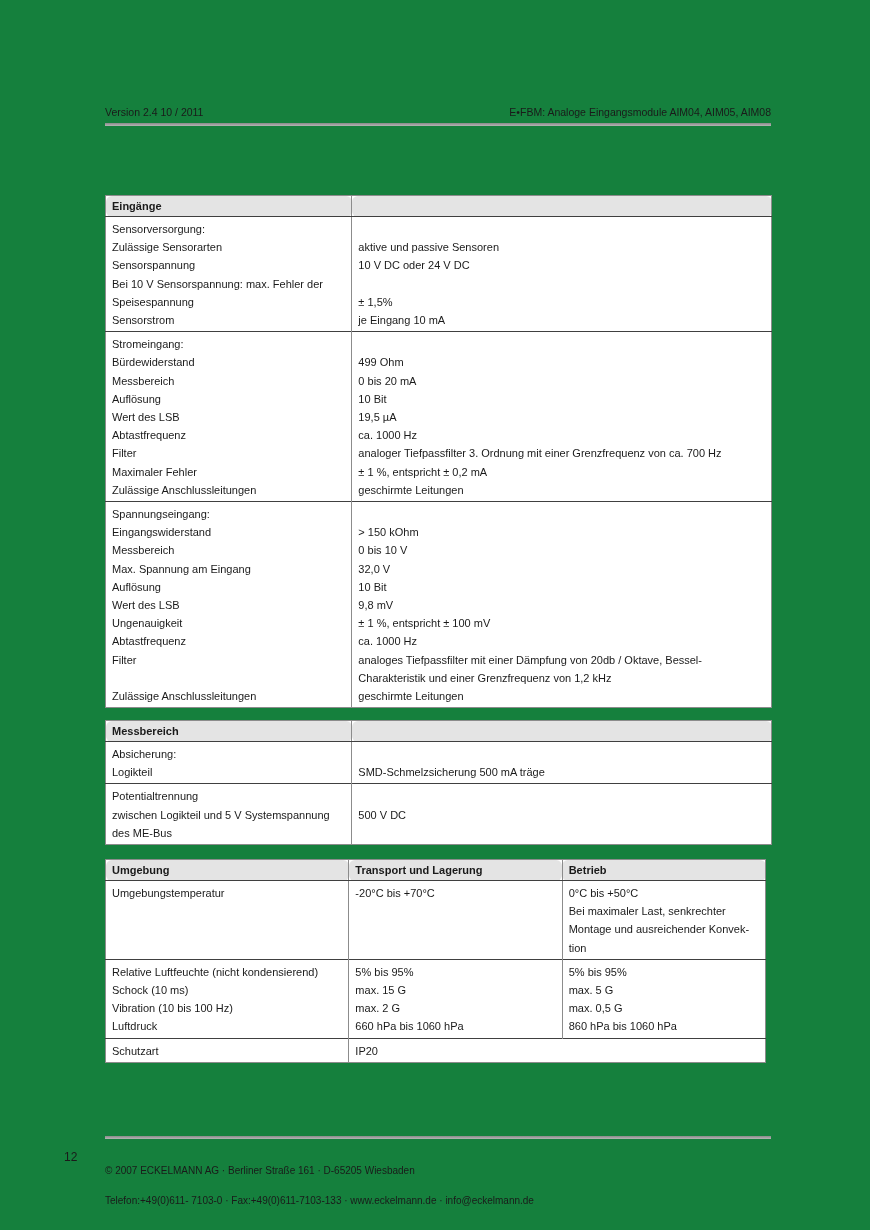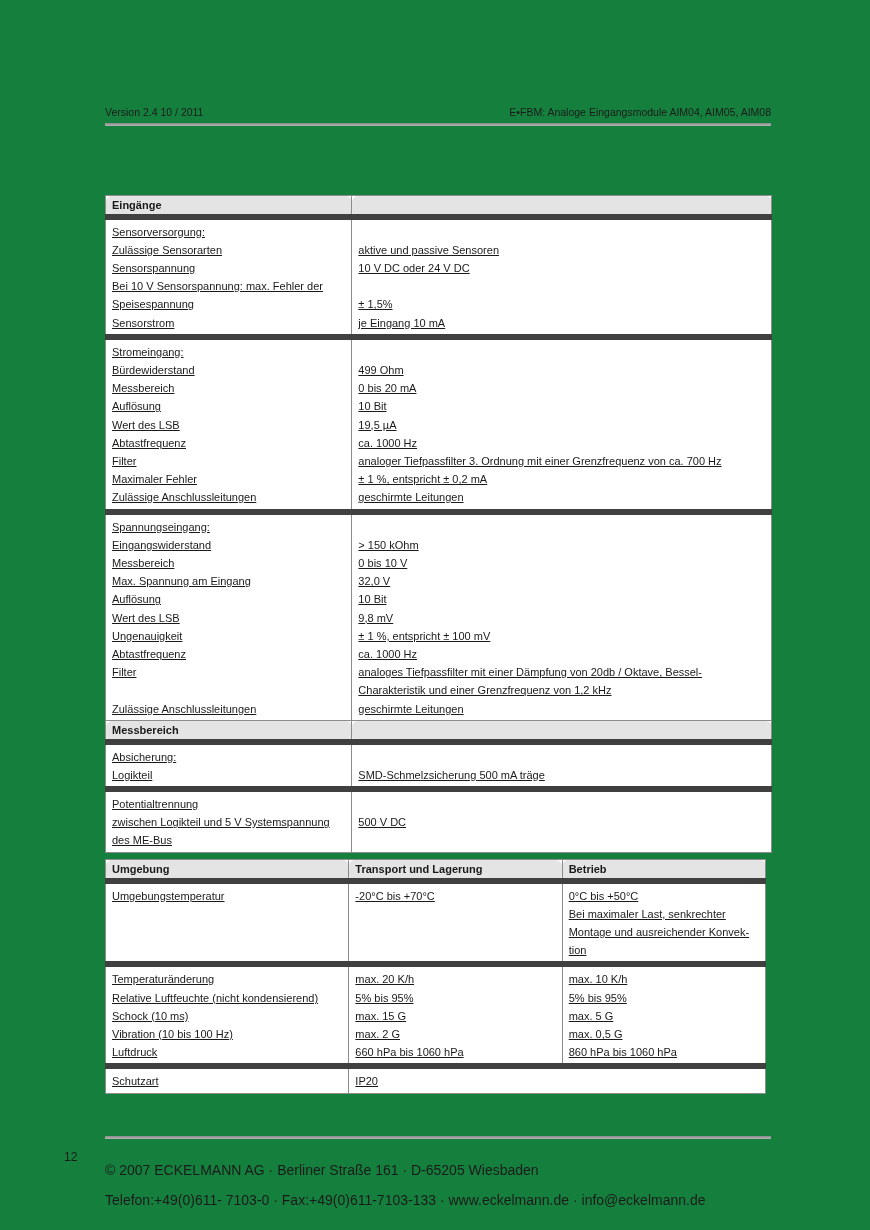--- a/index.html
+++ b/index.html
@@ -55,21 +55,21 @@
   }
   table.spec td {
     padding: 0 4px 0 6px;
     line-height: 18.2px;
     vertical-align: top;
     white-space: nowrap;
     overflow: hidden;
   }
   table.spec th + th,
   table.spec td + td { border-left: 1px solid #8c8c8c; }
-  table.spec tbody { border-top: 6px solid #404040; text-decoration: underline; }
+  table.spec tbody { border-top: 1px solid #404040; }
   table.spec tbody tr:first-child td { padding-top: 3px; }
   table.spec tbody tr:last-child td { padding-bottom: 2px; }
   #table-eingaenge   { left: 105px; top: 195px; width: 667px; }
   #table-absicherung { left: 105px; top: 720px; width: 667px; }
   #table-umgebung    { left: 105px; top: 859px; width: 661px; }
   
   .footer-rule {
     position: absolute;
     left: 105px;
     top: 1136px;
@@ -81,21 +81,21 @@
     position: absolute;
     left: 64px;
     top: 1150px;
     font-size: 12px;
     text-align: right;
   }
   .footer-text {
     position: absolute;
     left: 105px;
     top: 1148px;
-    font-size: 14px;
+    font-size: 10px;
     line-height: 15px;
     white-space: pre-line;
   }
 </style>
 </head>
 <body>
 
 <div class="page">
 
   <div class="doc-header">
@@ -280,25 +280,20 @@
           <td></td>
           <td>Montage und ausreichender Konvek-</td>
         </tr>
         <tr>
           <td></td>
           <td></td>
           <td>tion</td>
         </tr>
       </tbody>
       <tbody>
-        <tr>
-          <td>Temperaturänderung</td>
-          <td>max. 20 K/h</td>
-          <td>max. 10 K/h</td>
-        </tr>
         <tr>
           <td>Relative Luftfeuchte (nicht kondensierend)</td>
           <td>5% bis 95%</td>
           <td>5% bis 95%</td>
         </tr>
         <tr>
           <td>Schock (10 ms)</td>
           <td>max. 15 G</td>
           <td>max. 5 G</td>
         </tr>

